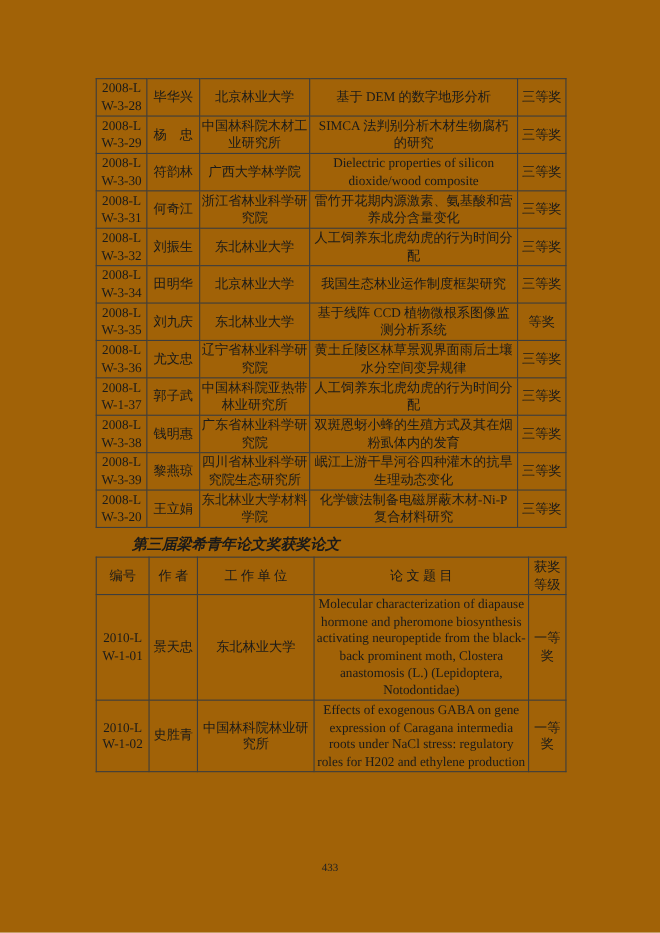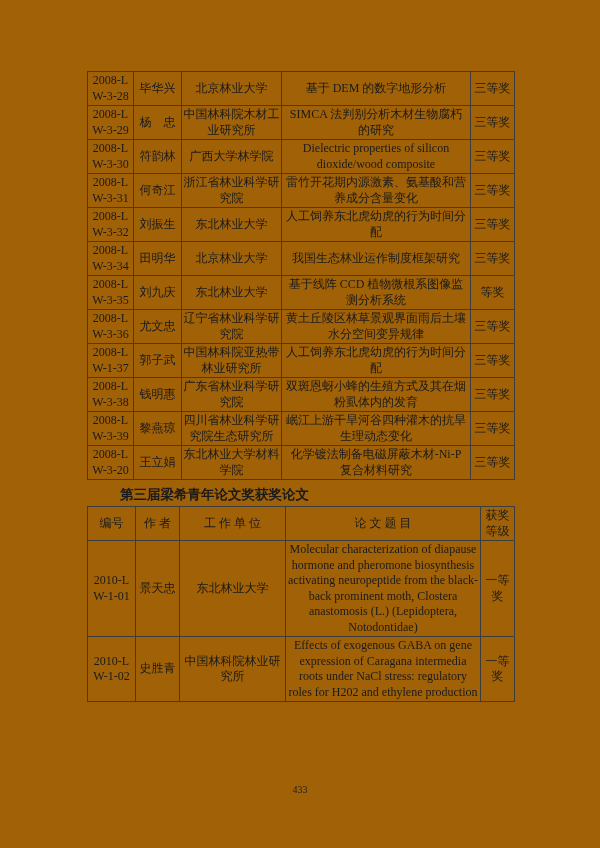--- a/index.html
+++ b/index.html
@@ -38,20 +38,21 @@
   .t1 td { height: 32px; }
   .cell-id { word-break: break-all; text-align: center; }
   .cell-award-1 { padding: 1px 1px; }
   .cell-award-2 { padding: 1px 2px; margin-top: 44px; }
   .cell-unit { padding: 1px 1px; margin-left: 24px; }
   .section-title {
     margin: 6px 0 3px 33px;
     font-weight: bold;
     font-size: 13.5px;
     line-height: 17px;
+    font-style: italic;
   }
   .t2 th { height: 26px; font-weight: normal; }
   .t2 .hdr-award { padding: 1px 2px; }
   .page-number {
     position: absolute;
     top: 784px;
     left: 0;
     width: 600px;
     text-align: center;
     font-size: 10px;

